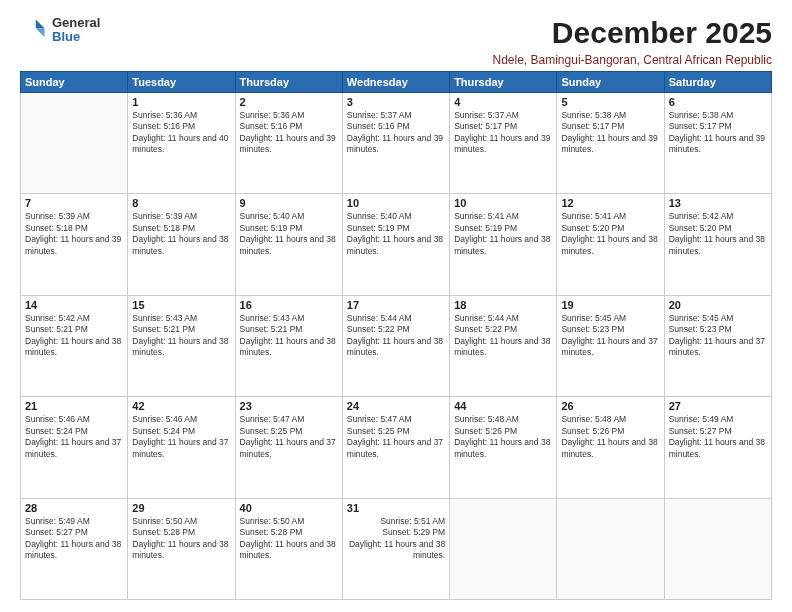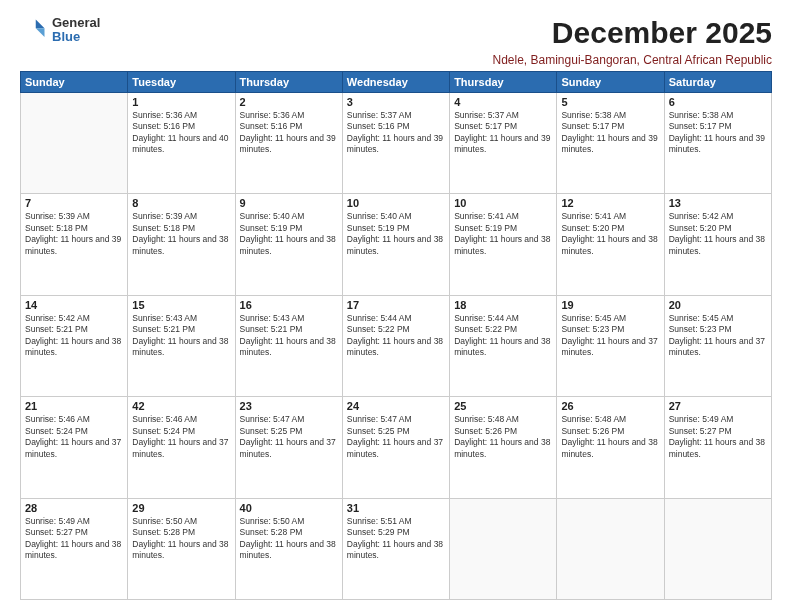--- a/index.html
+++ b/index.html
@@ -279,21 +279,21 @@
 Sunset: 5:25 PM
 Daylight: 11 hours and 37 minutes.</div>
           </td>
           <td>
             <div class="day-number">24</div>
             <div class="day-info" style="white-space: pre-line;">Sunrise: 5:47 AM
 Sunset: 5:25 PM
 Daylight: 11 hours and 37 minutes.</div>
           </td>
           <td>
-            <div class="day-number">25</div>
+            <div class="day-number">44</div>
             <div class="day-info" style="white-space: pre-line;">Sunrise: 5:48 AM
 Sunset: 5:26 PM
 Daylight: 11 hours and 38 minutes.</div>
           </td>
           <td>
             <div class="day-number">26</div>
             <div class="day-info" style="white-space: pre-line;">Sunrise: 5:48 AM
 Sunset: 5:26 PM
 Daylight: 11 hours and 38 minutes.</div>
           </td>
@@ -318,21 +318,21 @@
 Daylight: 11 hours and 38 minutes.</div>
           </td>
           <td>
             <div class="day-number">40</div>
             <div class="day-info" style="white-space: pre-line;">Sunrise: 5:50 AM
 Sunset: 5:28 PM
 Daylight: 11 hours and 38 minutes.</div>
           </td>
           <td>
             <div class="day-number">31</div>
-            <div class="day-info" style="white-space: pre-line;">Sunrise: 5:51 AM
+            <div class="day-info" style="white-space: pre-line; text-align: right;">Sunrise: 5:51 AM
 Sunset: 5:29 PM
 Daylight: 11 hours and 38 minutes.</div>
           </td>
           <td class="empty-cell"></td>
           <td class="empty-cell"></td>
           <td class="empty-cell"></td>
         </tr>
       </tbody>
   </table>
 </div>

